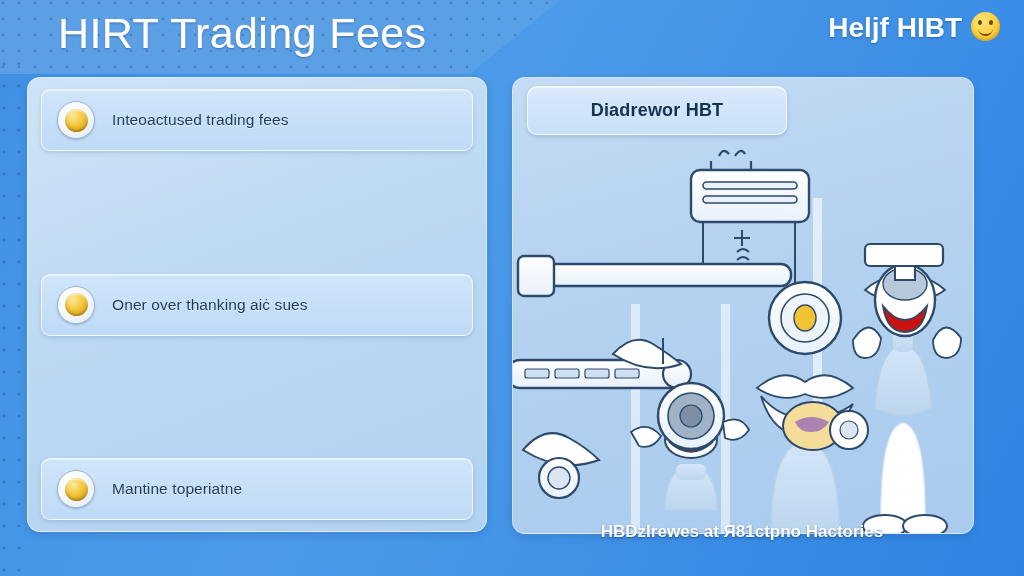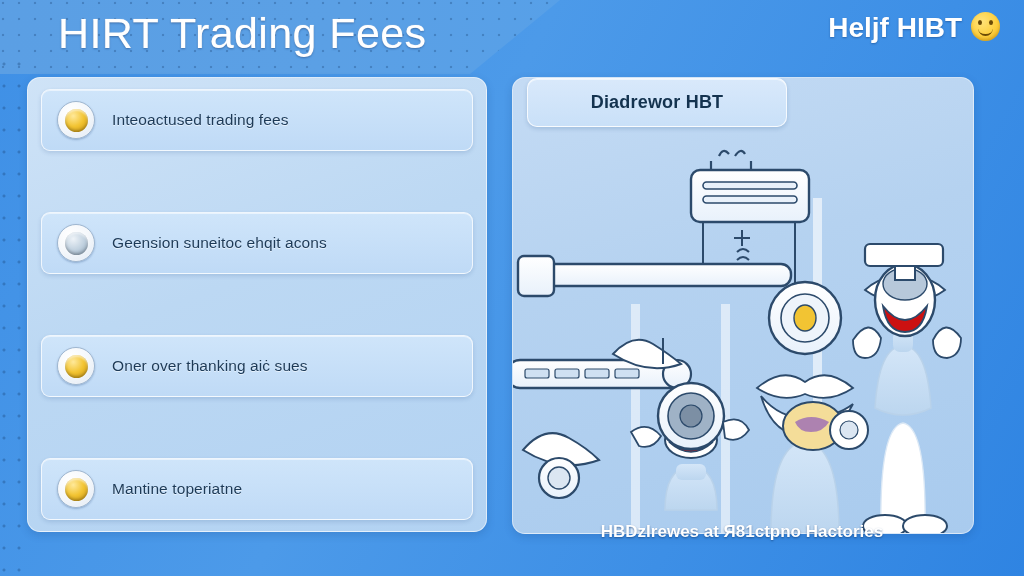--- a/index.html
+++ b/index.html
@@ -98,21 +98,21 @@
   
   .right-card{
     position:absolute;left:512px;top:77px;width:460px;height:455px;
     background:linear-gradient(165deg,#c4dbf4 0%,#b5d2f0 40%,#a9cbee 100%);
     border:1px solid rgba(255,255,255,.45);
     border-radius:13px;
     box-shadow:0 3px 9px rgba(20,60,120,.20);
     overflow:hidden;
   }
   .panel-header{
-    position:absolute;left:14px;top:0;width:258px;height:47px;
+    position:absolute;left:14px;top:8px;width:258px;height:47px;
     background:linear-gradient(180deg,#d9e9fb 0%,#c9e0f8 100%);
     border:1px solid rgba(255,255,255,.8);
     border-radius:10px;
     box-shadow:0 2px 4px rgba(30,70,130,.18), inset 0 1px 0 rgba(255,255,255,.6);
     display:flex;align-items:center;justify-content:center;
   }
   .panel-header span{font-size:18px;font-weight:700;color:#14334f;letter-spacing:.2px;}
 
   .illus{position:absolute;left:0;top:0;width:460px;height:455px;}
 
@@ -139,26 +139,20 @@
 
   <div class="left-card">
 
     <div class="row">
       <span class="badge c-gold">
           <span class="core"></span>
         </span>
       <span class="row-label">Inteoactused trading fees</span>
     </div>
 
-    <div class="row">
-      <span class="badge c-grey">
-          <span class="core"></span>
-        </span>
-      <span class="row-label">Geension suneitoc ehqit acons</span>
-    </div>
 
     <div class="row">
       <span class="badge c-gold">
           <span class="core"></span>
         </span>
       <span class="row-label">Oner over thanking aiċ sues</span>
     </div>
 
     <div class="row">
       <span class="badge c-gold">

